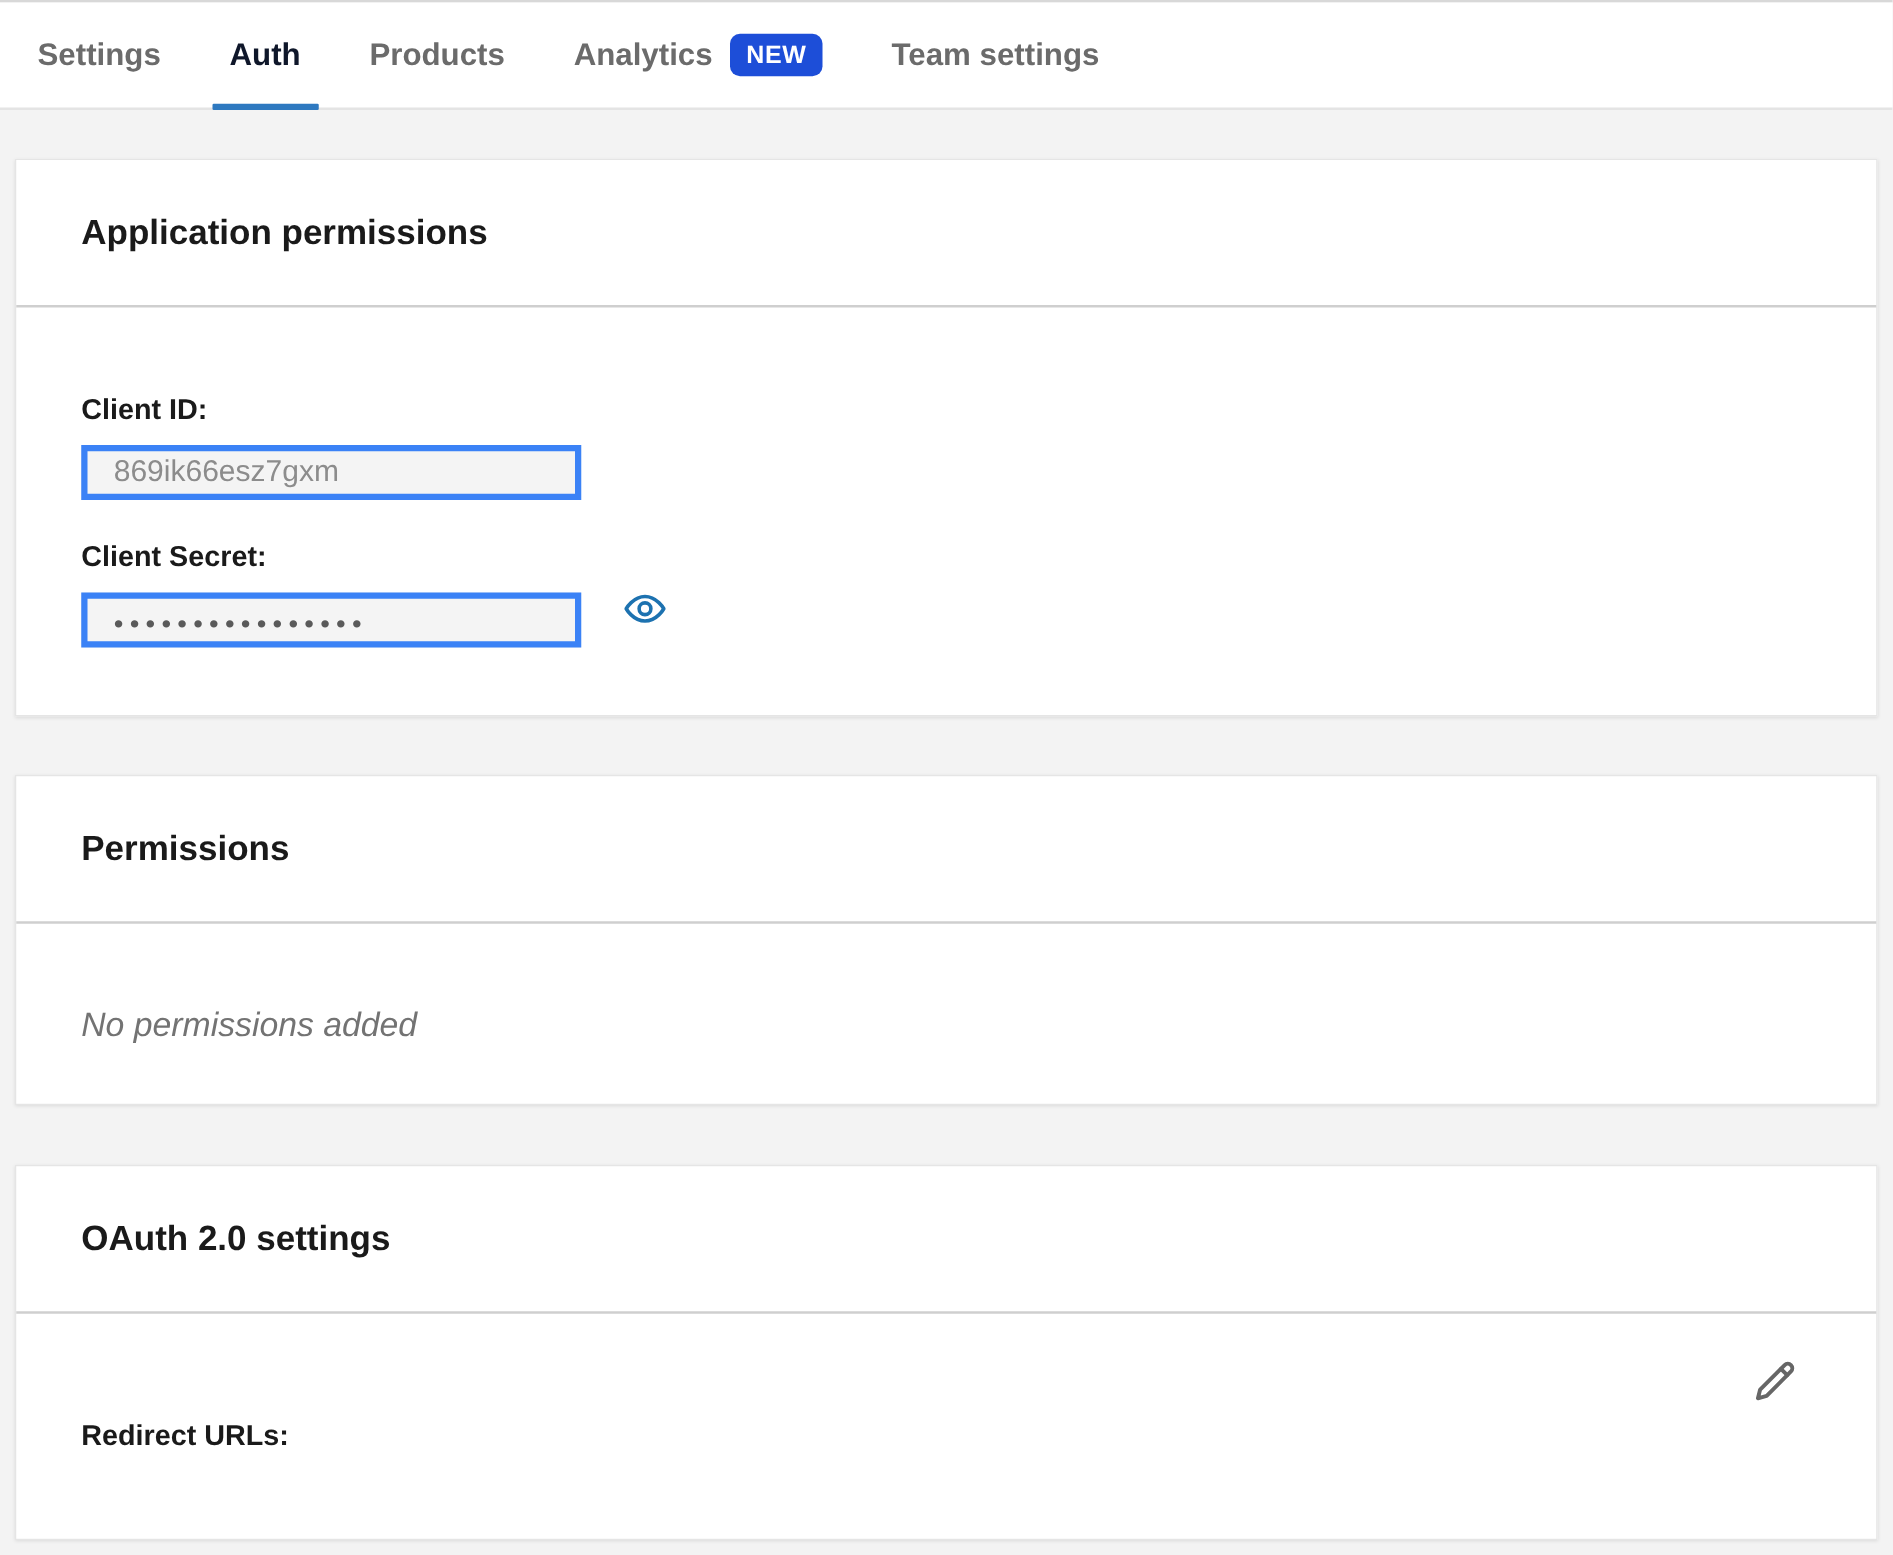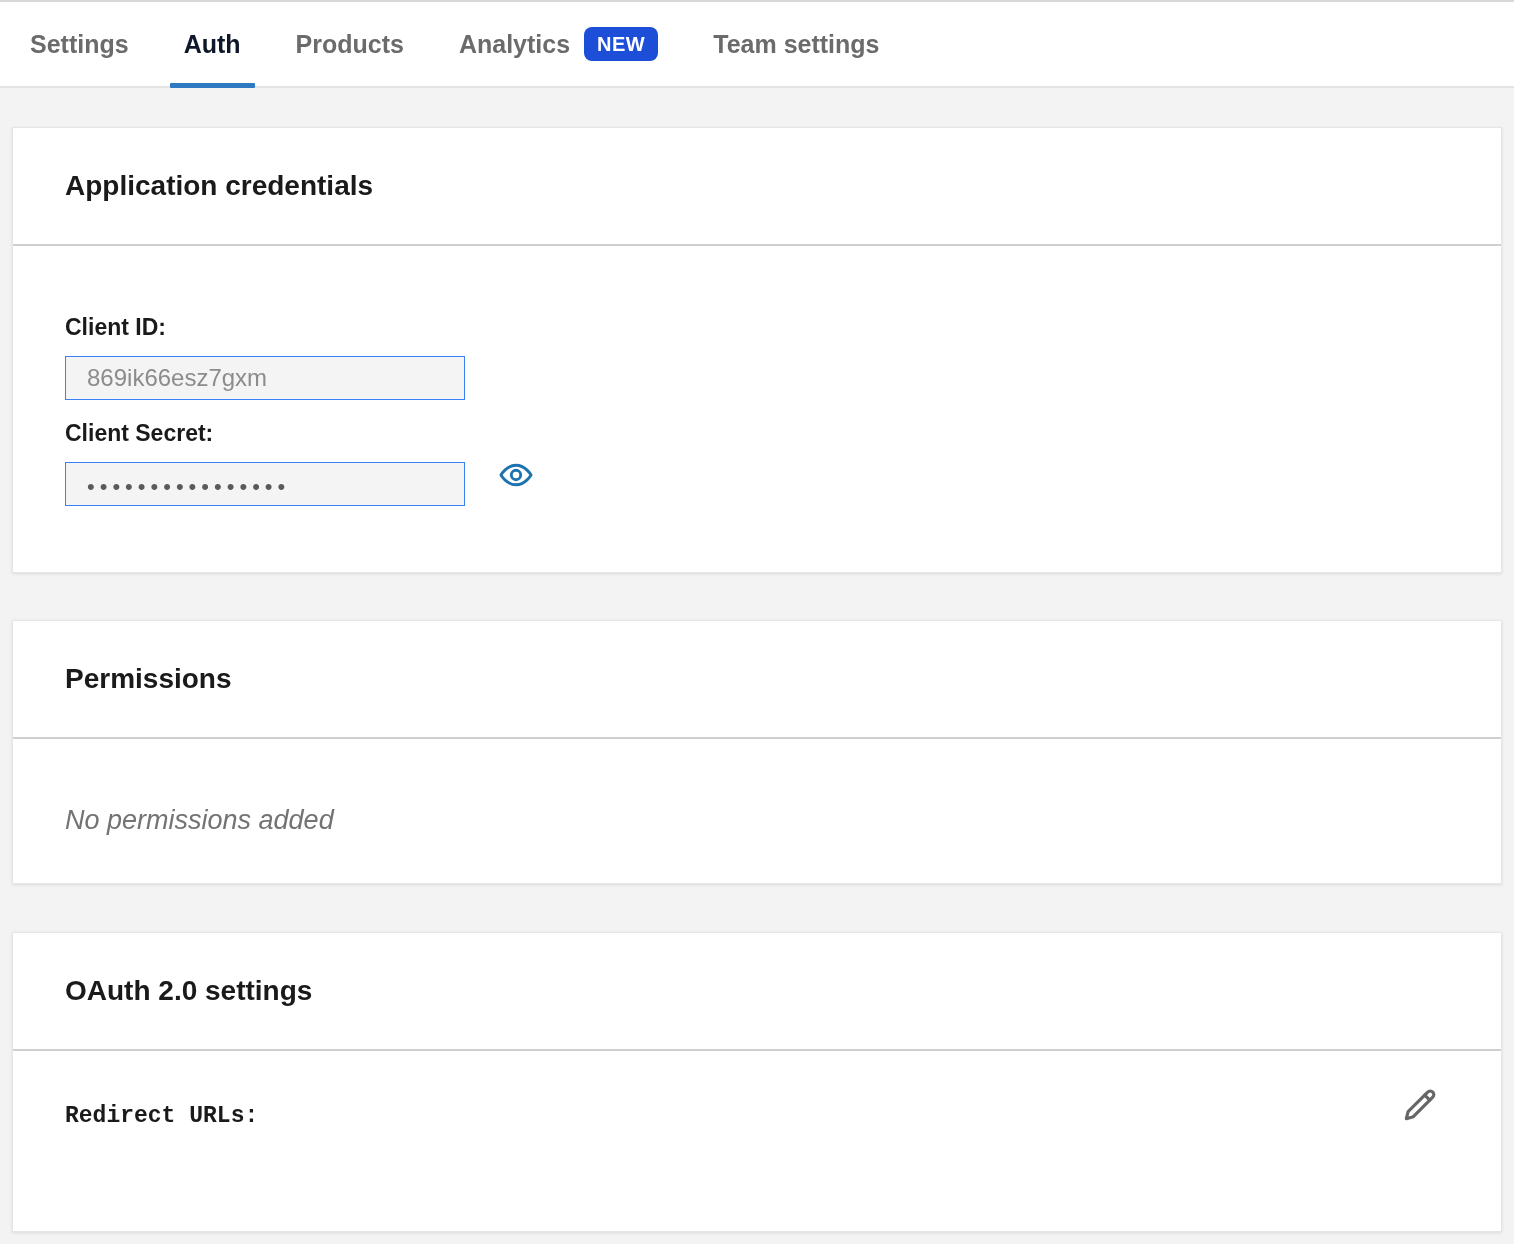--- a/index.html
+++ b/index.html
@@ -43,43 +43,43 @@
     padding:0 52px; border-bottom:2px solid #cfcfcf;
   }
   .card-title { font-size:28px; font-weight:700; color:#1a1a1a; }
   .card-body { padding:0 52px; position:relative; }
 
   #card-credentials { top:127px; height:446px; }
   #card-credentials .card-body { padding-top:68px; }
   .field-label { font-size:23px; font-weight:700; color:#1a1a1a; }
   .input-box {
     margin-top:15px; width:400px; height:44px;
-    background:#f4f4f4; border:1px solid #3b82f6;
+    background:#f4f4f4; border:5px solid #3b82f6;
     display:flex; align-items:center; padding-left:21px;
     font-size:24px; color:#8c8c8c;
   }
-  .secret-label { margin-top:20px; }
+  .secret-label { margin-top:32px; }
   .secret-row { display:flex; align-items:center; }
   .input-box.secret {
     font-size:22px; letter-spacing:5px; color:#5a5a5a;
     padding-top:6px;
   }
   .eye-btn {
     margin-left:33px; width:36px; height:36px;
     background:none; border:none; cursor:pointer;
     display:flex; align-items:center; justify-content:center;
   }
   .eye-btn svg { width:34px; height:28px; }
 
   #card-permissions { top:620px; height:264px; }
   #card-permissions .card-body { padding-top:66px; }
   .empty-text { font-size:27px; font-style:italic; color:#737373; }
 
   #card-oauth { top:932px; height:300px; }
-  #card-oauth .card-body { padding-top:52px;font-family:Liberation Mono, monospace; }
+  #card-oauth .card-body { padding-top:84px; }
   #card-oauth .empty-text { margin-top:16px; }
   .edit-btn {
     position:absolute; right:58px; top:32px;
     width:46px; height:46px;
     background:none; border:none; cursor:pointer;
     display:flex; align-items:center; justify-content:center;
   }
   .edit-btn svg { width:42px; height:42px; }
 </style>
 </head>
@@ -102,21 +102,21 @@
     <span>Analytics</span>
     <span class="badge">NEW</span>
   </div>
   <div class="tab">
     <span>Team settings</span>
   </div>
 </nav>
 
 <section class="card" id="card-credentials">
   <div class="card-header">
-    <h2 class="card-title">Application credentials</h2>
+    <h2 class="card-title">Application permissions</h2>
   </div>
   <div class="card-body">
     <div class="field-label">Client ID:</div>
     <div class="input-box">869ik66esz7gxm</div>
     <div class="field-label secret-label">Client Secret:</div>
     <div class="secret-row">
       <div class="input-box secret">••••••••••••••••</div>
       <button class="eye-btn">
         <span>
           <svg viewBox="0 0 26 20" fill="none" stroke="#1d72b0" stroke-width="2.2" stroke-linejoin="round">

